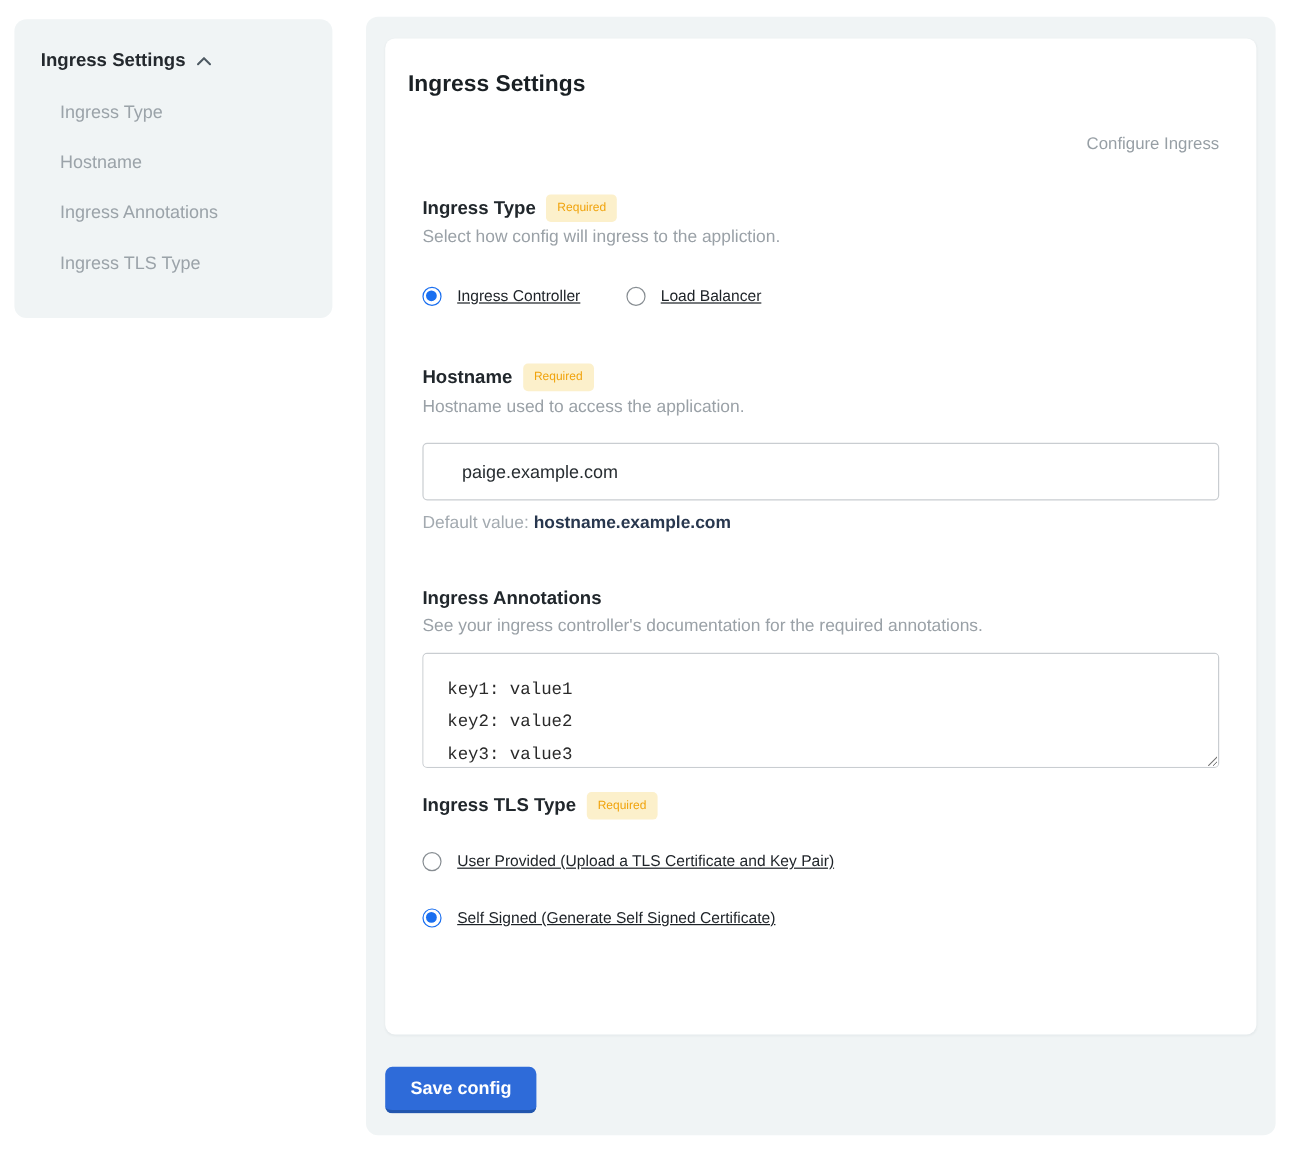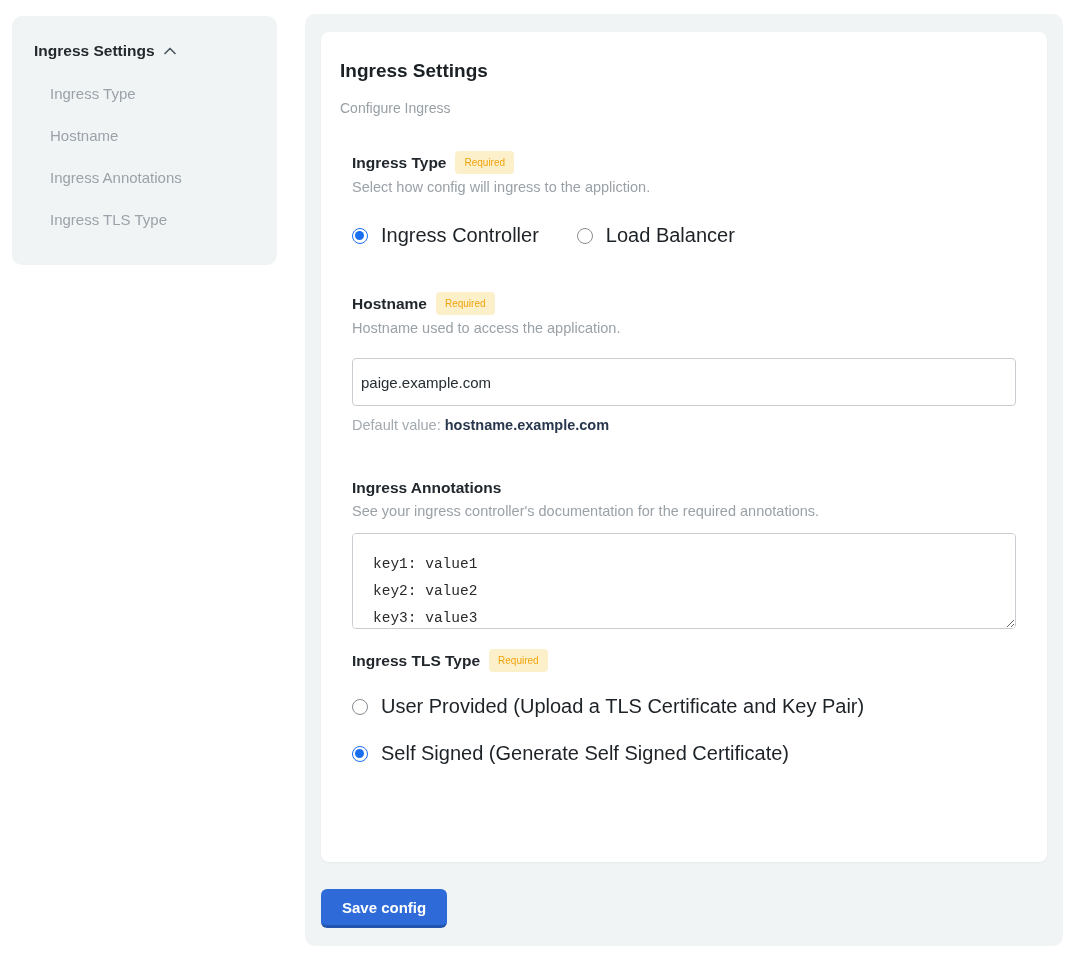--- a/index.html
+++ b/index.html
@@ -51,21 +51,21 @@
     box-shadow: 0 1px 2px rgba(20,40,60,0.05);
     padding: 27px 31px 75px 19px;
     height: 830px;
     overflow: hidden;
   }
   .card-title {
     font-size: 19px; font-weight: 700; color: #1a2024;
     margin: 0; line-height: 24px;
   }
   .card-subtitle {
-    font-size: 14px; color: #979fa5; margin-top: 17px; line-height: 17px;
+    font-size: 14px; color: #979fa5; margin-top: 28px; line-height: 17px; text-align: right;
   }
   .sections { margin-left: 12px; }
   .field-heading-row { display: flex; align-items: center; }
   .field-heading {
     font-size: 15.5px; font-weight: 700; color: #21272c; line-height: 20px;
   }
   .required-badge {
     margin-left: 9px;
     background: var(--badge-bg); color: var(--badge-text);
     font-size: 10px; font-weight: 500;
@@ -80,28 +80,28 @@
     width: 16px; height: 16px; border-radius: 50%;
     border: 1.5px solid #878d92; background: #fff;
   }
   .radio.checked { border-color: var(--accent); }
   .radio.checked::after {
     content: ""; position: absolute; left: 2px; top: 2px;
     width: 9px; height: 9px; border-radius: 50%;
     background: var(--accent);
   }
   .radio-label {
-    margin-left: 13px; font-size: 20px; color: #1d2227; line-height: 19px;
+    margin-left: 13px; font-size: 13px; color: #1d2227; line-height: 19px; text-decoration: underline;
   }
   .radio-inline { display: flex; align-items: center; gap: 38px; margin-top: 30px; }
   .text-input {
     display: block; width: 664px; height: 48px;
     margin-top: 21px;
     border: 1px solid #c9cdd1; border-radius: 4px;
-    padding: 0 8px;
+    padding: 0 32px;
     font-family: "Liberation Sans", sans-serif;
     font-size: 15px; color: #272d31;
     background: #fff; outline: none;
   }
   .default-line { margin-top: 11px; font-size: 14.5px; }
   .default-prefix { color: #a3aab0; }
   .default-value { color: #28374e; font-weight: 700; }
   .annotations-textarea {
     display: block; width: 664px; height: 96px;
     margin-top: 13px;

